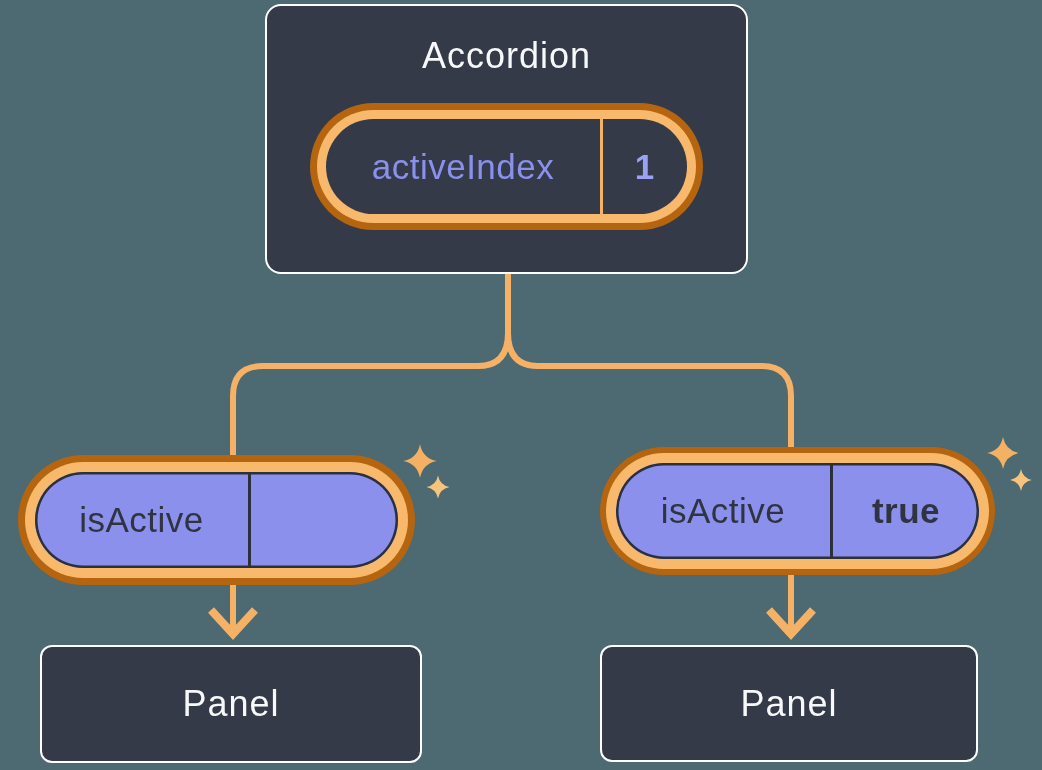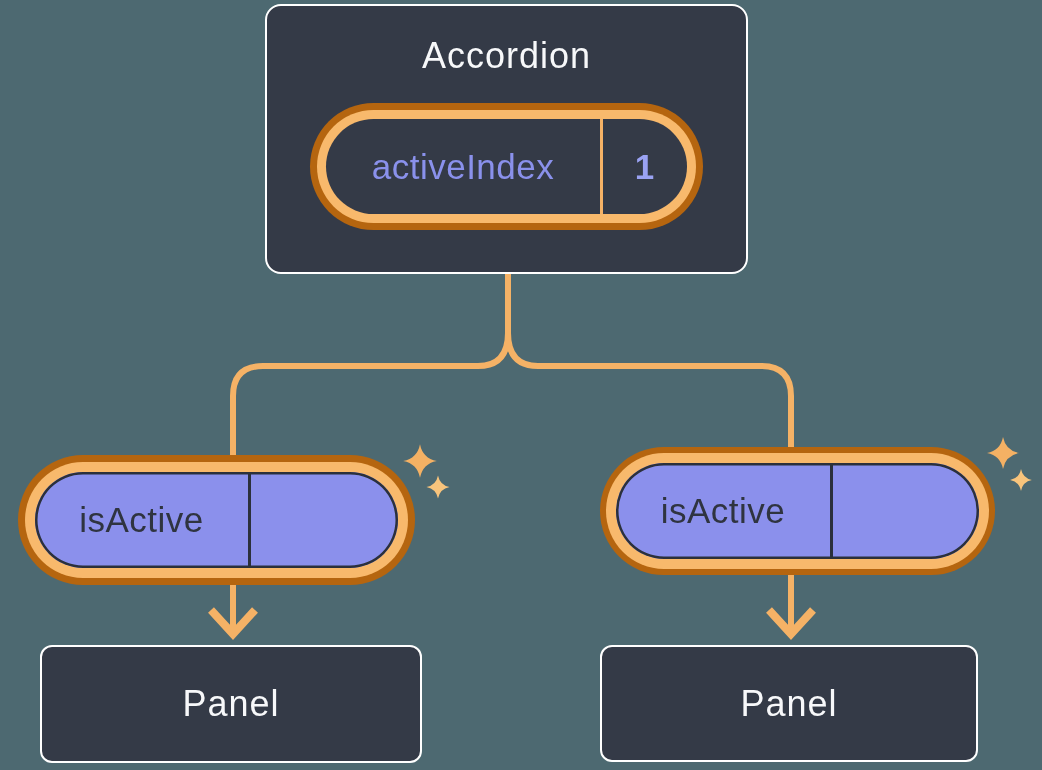--- a/index.html
+++ b/index.html
@@ -162,20 +162,21 @@
       <div class="seg seg-label">isActive</div>
       <div class="divider"></div>
     </div>
   </div>
 
   <div class="pill prop-pill prop-pill-right">
     <div class="pill-mid"></div>
     <div class="pill-body">
       <div class="seg seg-label">isActive</div>
       <div class="divider"></div>
+      <div class="seg seg-value">true</div>
     </div>
   </div>
 
   <div class="node panel panel-left">
     <span>Panel</span>
   </div>
   <div class="node panel panel-right">
     <span>Panel</span>
   </div>
 

